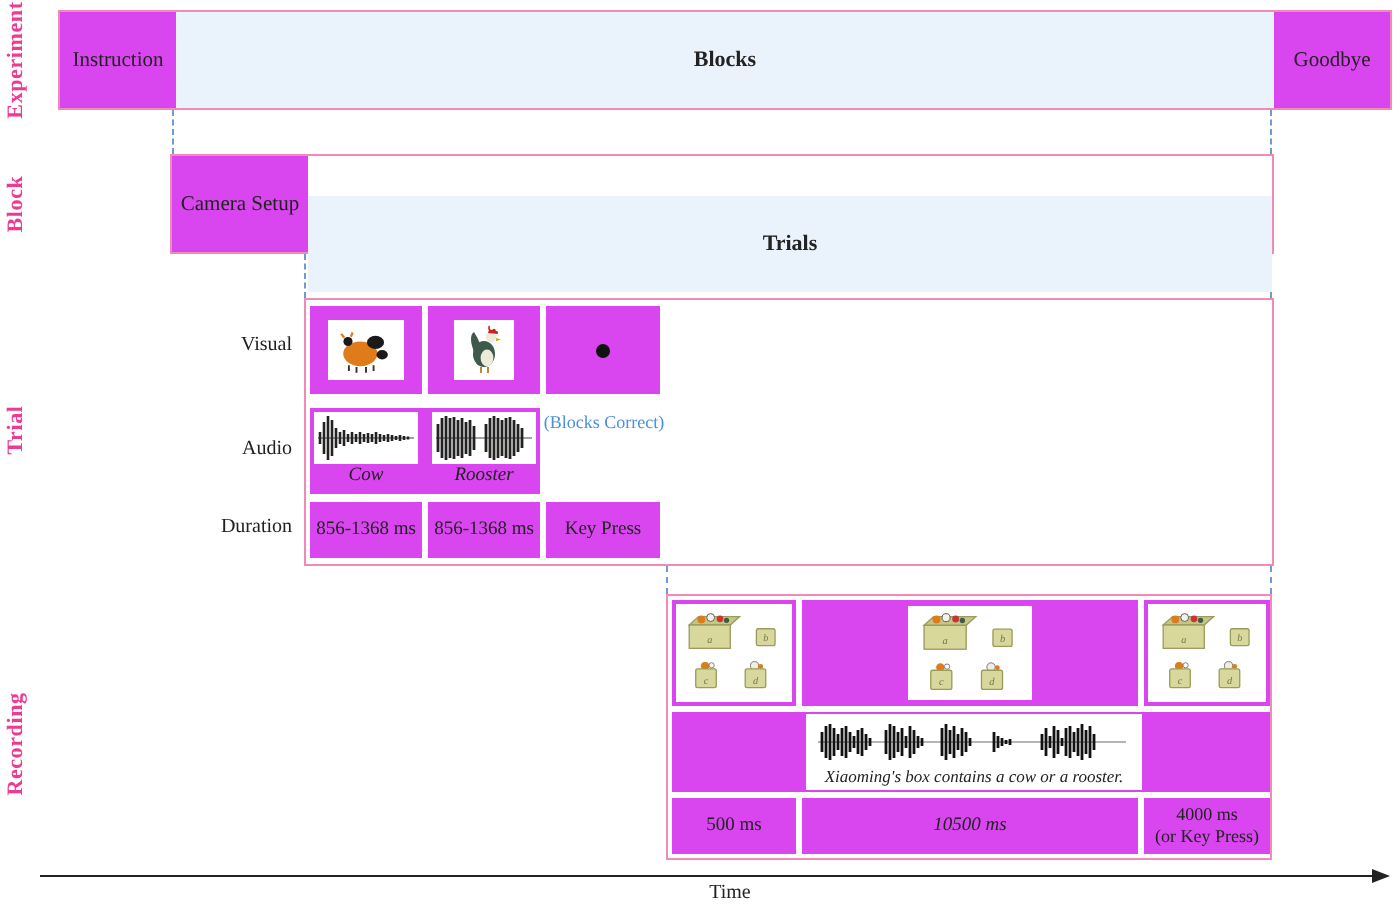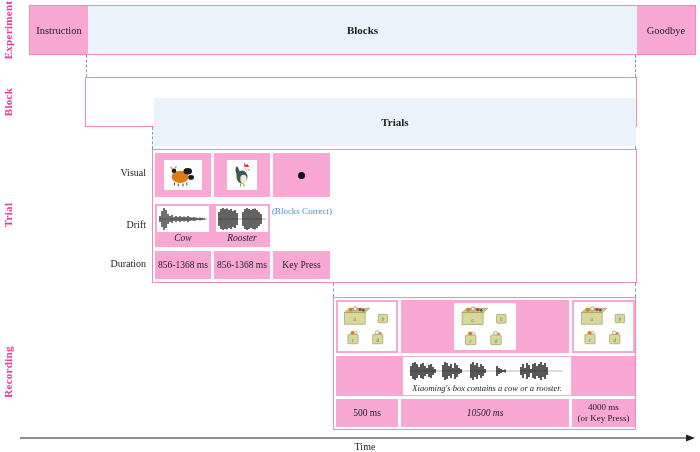--- a/index.html
+++ b/index.html
@@ -1,20 +1,20 @@
 <!DOCTYPE html>
 <html><head>
 <meta charset="utf-8">
 <style>
   html,body{margin:0;padding:0;background:#fff;}
   #stage{position:relative;width:700px;height:452px;background:#fff;overflow:hidden;
          font-family:"Liberation Serif","DejaVu Serif",serif;color:#222;}
   .abs{position:absolute;box-sizing:border-box;}
   .pinkbox{border:1px solid #f28ab6;background:#fff;}
-  .gray{background:#f9a8d4;}
+  .gray{background:#d946ef;}
   .blue{background:#eaf3fb;}
   .cell{display:flex;align-items:center;justify-content:center;text-align:center;}
   .bold{font-weight:bold;}
   .rot{position:absolute;width:90px;height:14px;transform:rotate(-90deg);
        text-align:center;font-weight:bold;font-size:11px;color:#ee3a93;letter-spacing:.3px;}
   .dash{position:absolute;width:0;border-left:1px dashed #6f9ad6;}
   .rowlabel{position:absolute;width:56px;font-size:10px;text-align:right;color:#222;}
   .dur{font-size:9.5px;}
   .small-it{font-style:italic;font-size:9.5px;}
   .whiteimg{background:#fff;display:flex;align-items:center;justify-content:center;}
@@ -68,25 +68,26 @@
   </div>
 
   <div class="dash" style="left:86px;top:55px;height:22px;"></div>
   <div class="dash" style="left:635px;top:55px;height:22px;"></div>
   <div class="dash" style="left:152px;top:127px;height:22px;"></div>
   <div class="dash" style="left:635px;top:127px;height:22px;"></div>
   <div class="dash" style="left:333px;top:283px;height:14px;"></div>
   <div class="dash" style="left:635px;top:283px;height:14px;"></div>
 
   <div class="abs pinkbox" style="left:85px;top:77px;width:552px;height:50px;">
+    <div class="abs gray cell" style="left:0;top:0;width:68px;height:48px;font-size:10.5px;">Camera Setup</div>
     <div class="abs blue cell bold" style="left:68px;top:0;width:482px;height:48px;font-size:11px;margin-top:20px;">Trials</div>
   </div>
 
   <div class="rowlabel" style="left:90px;top:167px;">Visual</div>
-  <div class="rowlabel" style="left:90px;top:219px;">Drift</div>
+  <div class="rowlabel" style="left:90px;top:219px;">Audio</div>
   <div class="rowlabel" style="left:90px;top:258px;">Duration</div>
 
   <div class="abs pinkbox" style="left:152px;top:149px;width:485px;height:134px;">
 
     <div class="abs gray cell" style="left:2px;top:3px;width:56px;height:44px;">
       <div class="whiteimg" style="width:38px;height:30px;">
         <svg width="38" height="30" viewBox="0 0 40 30">
           <rect width="40" height="30" fill="#fff"></rect>
           <ellipse cx="17" cy="17" rx="9" ry="6.5" fill="#e07b1a"></ellipse>
           <ellipse cx="25" cy="11" rx="4.5" ry="3.5" fill="#1a1a1a"></ellipse>

